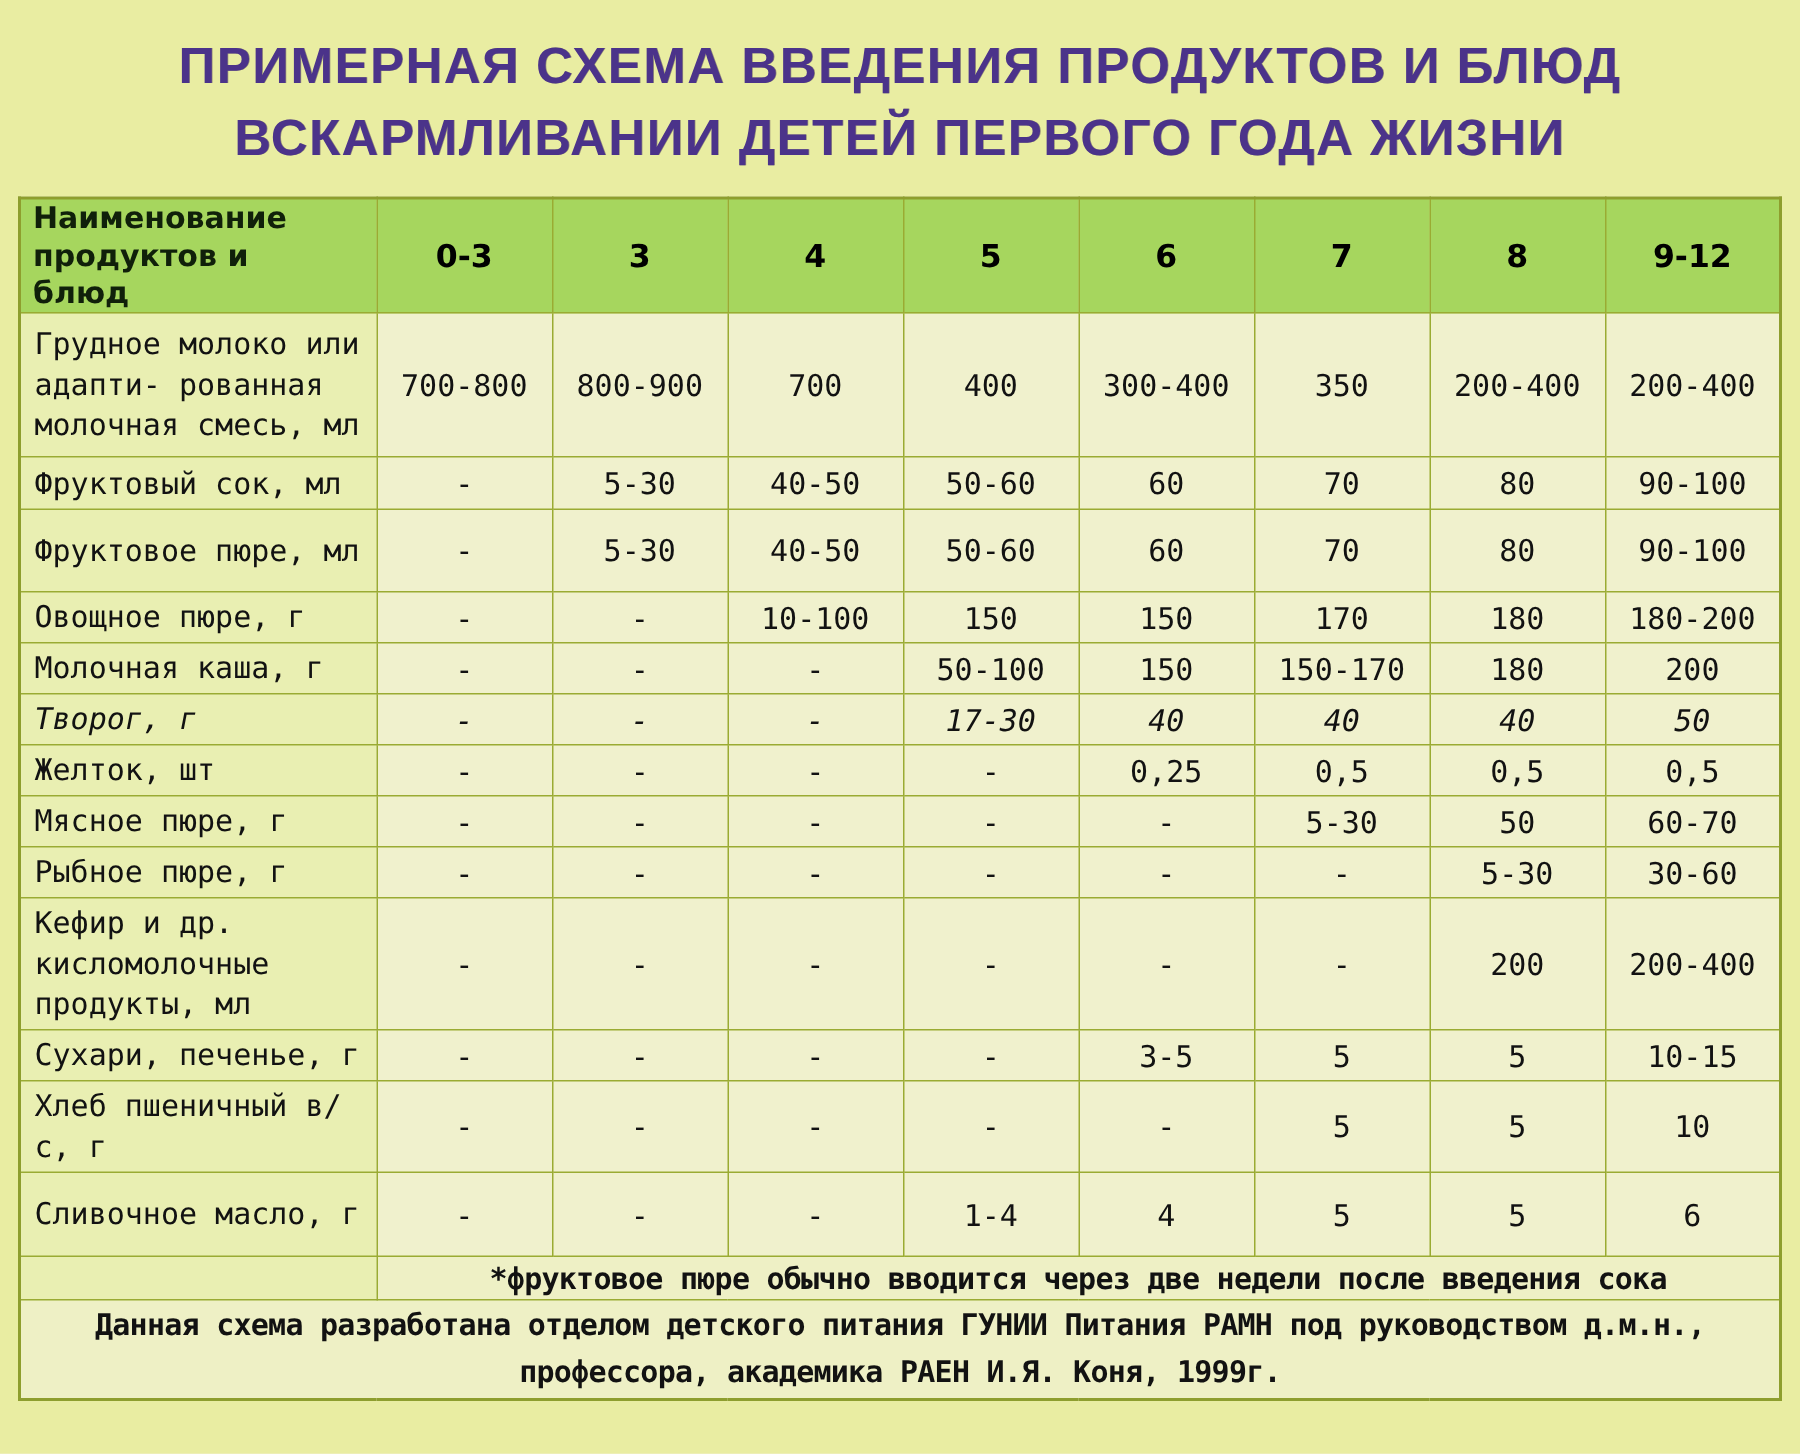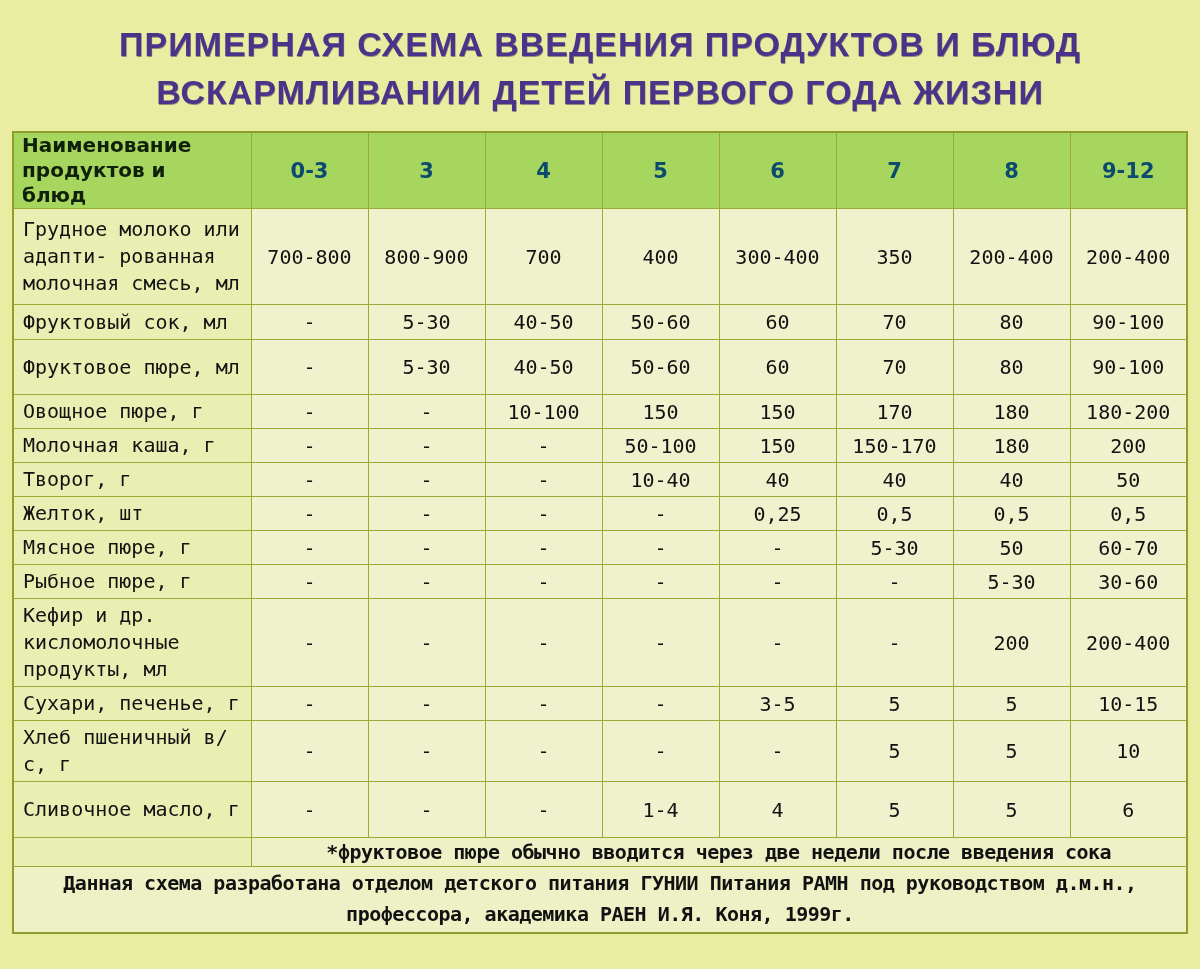--- a/index.html
+++ b/index.html
@@ -60,21 +60,21 @@
     font-weight: bold;
     font-size: 20px;
     line-height: 25px;
     color: #10200a;
   }
   th.age-col {
     text-align: center;
     font-family: "DejaVu Sans", sans-serif;
     font-weight: bold;
     font-size: 21px;
-    color: #0c4a6e;
+    color: #000000;
   }
 
   td.label-cell {
     background: #e9efb2;
     text-align: left;
     padding: 3px 8px 3px 9px;
     font-size: 20px;
     line-height: 27px;
   }
   td.value-cell {
@@ -82,21 +82,21 @@
     text-align: center;
     font-size: 20px;
   }
 
   
   tbody tr:nth-child(1) td  { height: 96px; }
   tbody tr:nth-child(2) td  { height: 35px; }
   tbody tr:nth-child(3) td  { height: 55px; }
   tbody tr:nth-child(4) td  { height: 30px; }
   tbody tr:nth-child(5) td  { height: 30px; }
-  tbody tr:nth-child(6) td  { height: 30px; }
+  tbody tr:nth-child(6) td  { height: 30px; font-style: italic; }
   tbody tr:nth-child(7) td  { height: 32px; }
   tbody tr:nth-child(8) td  { height: 33px; }
   tbody tr:nth-child(9) td  { height: 32px; }
   tbody tr:nth-child(10) td { height: 83px; }
   tbody tr:nth-child(11) td { height: 31px; }
   tbody tr:nth-child(12) td { height: 57px; }
   tbody tr:nth-child(13) td { height: 56px; }
   tbody tr:nth-child(14) td { height: 27px; text-decoration: underline; }
 
   td.footnote-empty {
@@ -215,21 +215,21 @@
           <td class="value-cell">150</td>
           <td class="value-cell">150-170</td>
           <td class="value-cell">180</td>
           <td class="value-cell">200</td>
         </tr>
         <tr>
           <td class="label-cell">Творог, г</td>
           <td class="value-cell">-</td>
           <td class="value-cell">-</td>
           <td class="value-cell">-</td>
-          <td class="value-cell">10-40</td>
+          <td class="value-cell">17-30</td>
           <td class="value-cell">40</td>
           <td class="value-cell">40</td>
           <td class="value-cell">40</td>
           <td class="value-cell">50</td>
         </tr>
         <tr>
           <td class="label-cell">Желток, шт</td>
           <td class="value-cell">-</td>
           <td class="value-cell">-</td>
           <td class="value-cell">-</td>

